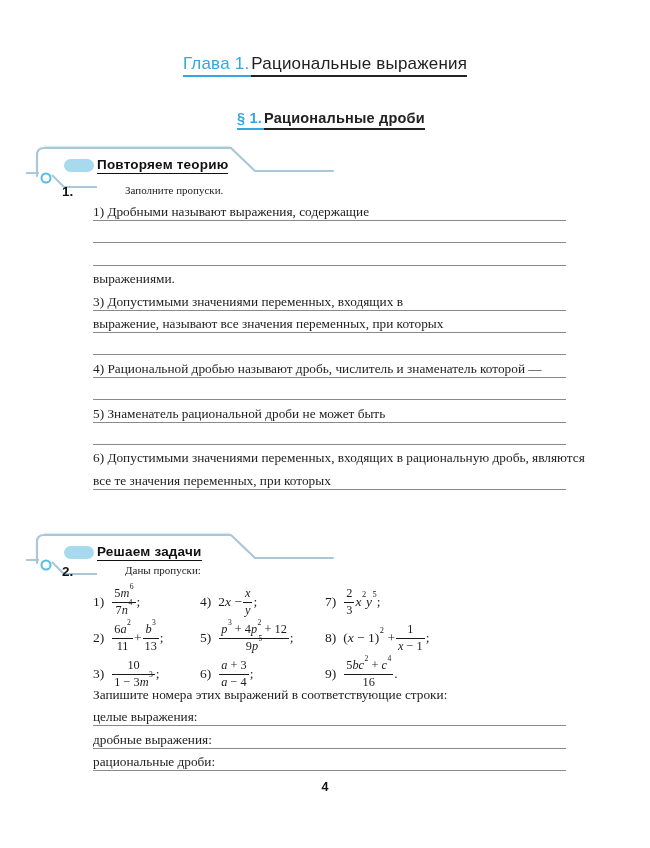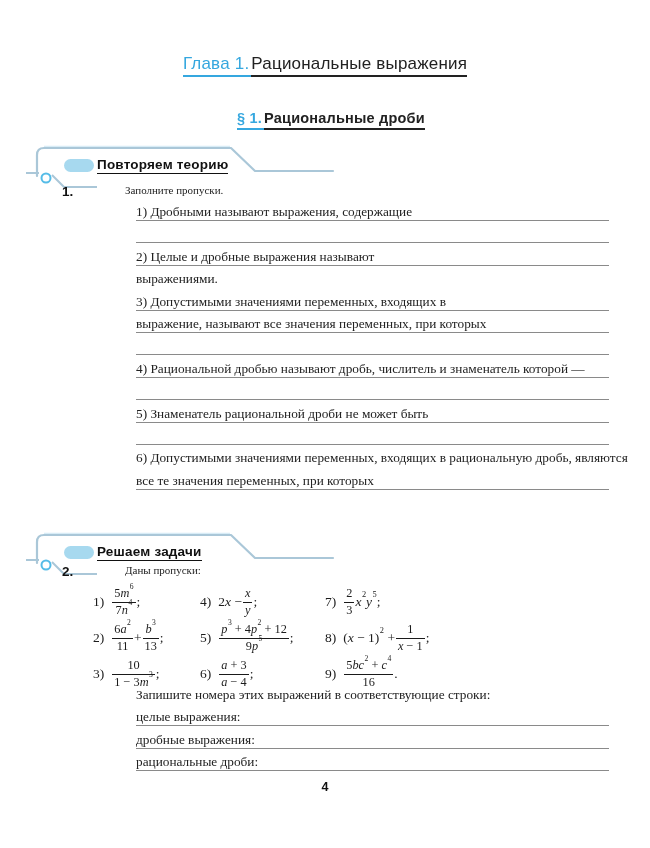--- a/index.html
+++ b/index.html
@@ -20,21 +20,21 @@
   .tab-svg{position:absolute;left:0;top:0;}
   .tab-heading{position:absolute;left:97px;top:15px;
     font-family:"Liberation Sans", sans-serif;font-size:13.5px;font-weight:bold;color:#111;
     border-bottom:1.6px solid #111;padding-bottom:1px;letter-spacing:.2px;white-space:nowrap;}
   
   .item{position:absolute;left:0;width:650px;height:20px;}
   .item-num{position:absolute;left:62px;top:0;font-family:"Liberation Sans", sans-serif;
     font-weight:bold;font-size:13.5px;color:#111;}
   .item-text{position:absolute;left:95px;top:0;font-size:11px;color:#222;margin-left:30px;}
   
-  .rows{position:absolute;left:93px;width:473px;margin-left:43px;}
+  .rows{position:absolute;left:93px;width:473px;}
   .blank-row{position:relative;height:22.4px;font-size:13.3px;white-space:nowrap;}
   .row-text{position:absolute;left:0;top:1px;z-index:2;background:#fff;padding-right:6px;color:#222;}
   .write-line{position:absolute;left:0;right:0;top:17px;border-top:1px solid #8a8a8a;z-index:1;}
   
   .expr-grid{position:absolute;left:93px;width:473px;display:grid;
     grid-template-columns:107px 125px 1fr;grid-auto-rows:36px;}
   .expr{display:flex;align-items:center;white-space:nowrap;font-size:13.5px;color:#1c1c1c;}
   .expr-label{margin-right:7px;}
   .frac{display:inline-block;text-align:center;font-size:12.3px;line-height:1.08;margin:0 1px;}
   .fr-num{display:block;padding:0 2px 1px;}
@@ -73,21 +73,20 @@
 
   <div class="rows" id="theory-rows" style="top:203px">
       <div class="blank-row">
         <span class="row-text">1) Дробными называют выражения, содержащие</span>
         <span class="write-line"></span>
       </div>
       <div class="blank-row">
         <span class="write-line"></span>
       </div>
       <div class="blank-row">
-        <span class="row-text">2) Целые и дробные выражения называют</span>
         <span class="write-line"></span>
       </div>
       <div class="blank-row">
         <span class="row-text">выражениями.</span>
       </div>
       <div class="blank-row">
         <span class="row-text">3) Допустимыми значениями переменных, входящих в</span>
         <span class="write-line"></span>
       </div>
       <div class="blank-row">

